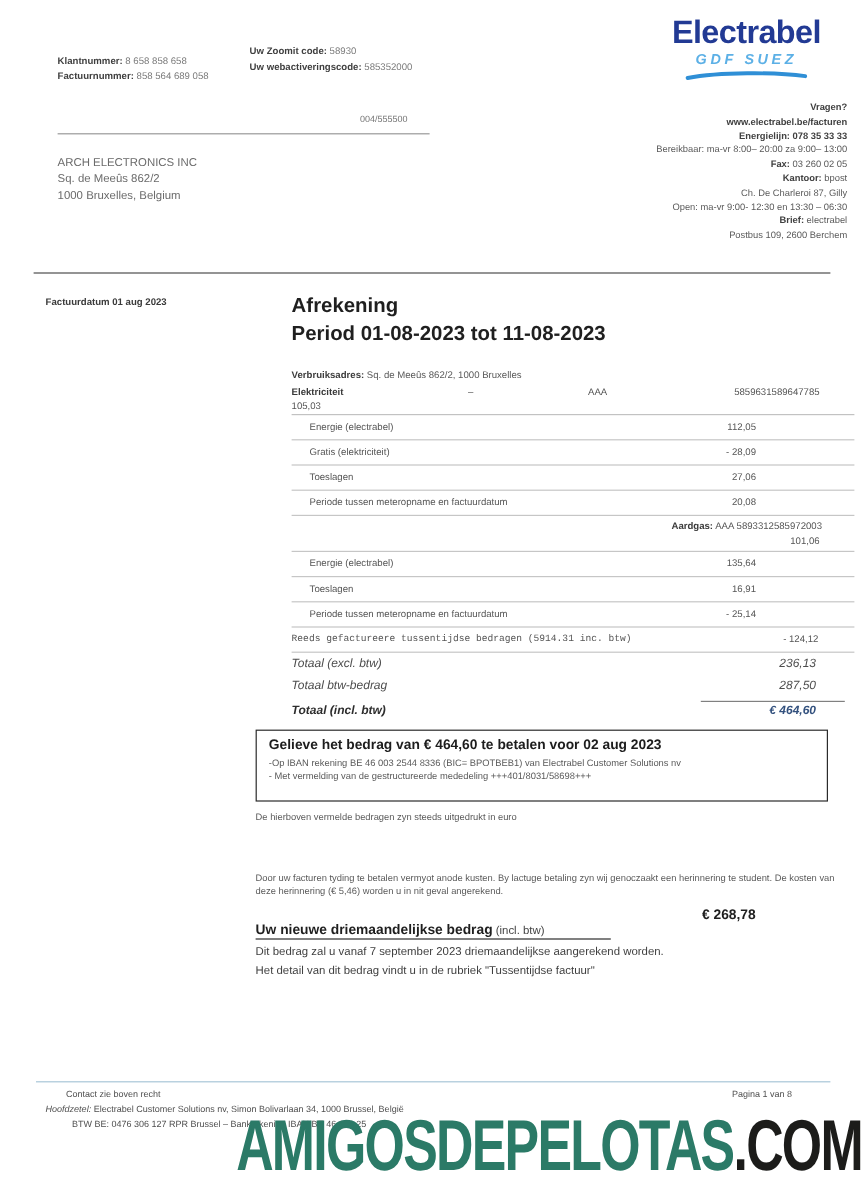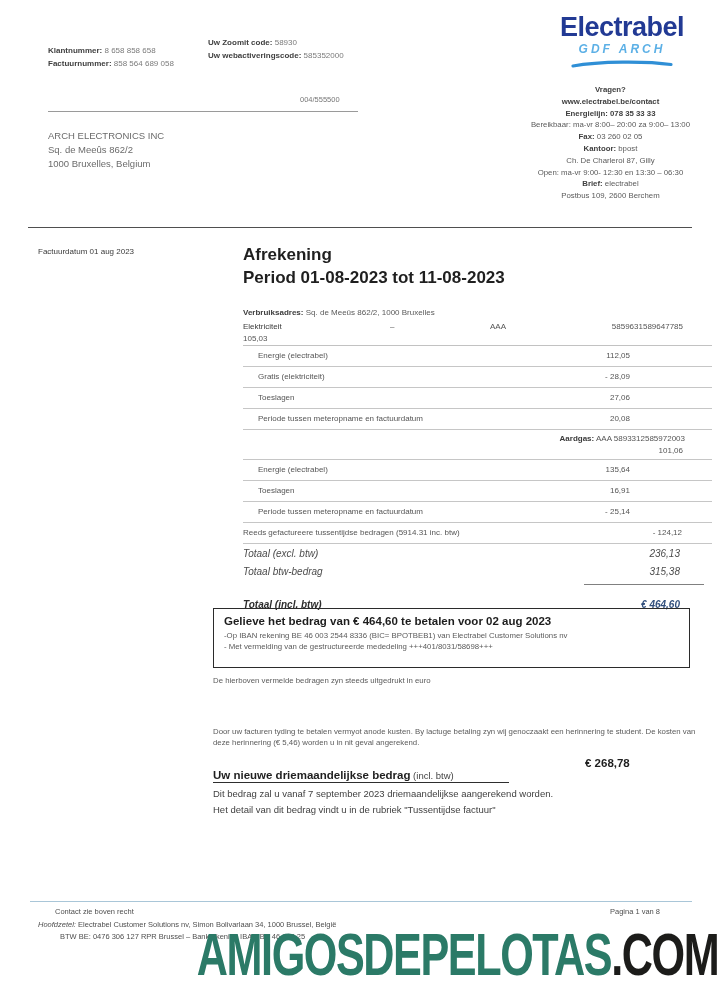--- a/index.html
+++ b/index.html
@@ -19,55 +19,55 @@
   .logo { position:absolute; right:18px; top:12px; width:160px; text-align:center; }
   .logo-name { font-size:27px; font-weight:bold; color:#223a94; letter-spacing:-0.5px; line-height:30px; }
   .logo-sub { font-size:12px; font-weight:bold; font-style:italic; color:#5cb0e6; letter-spacing:3px; margin-top:0px; }
   .logo-swoosh { margin-top:-1px; }
 
   .mail-ref { position:absolute; left:300px; top:95px; font-size:7.5px; color:#777; }
   .fold-line { position:absolute; left:48px; top:111px; width:310px; border-top:1px solid #9a9a9a; }
 
   .recipient { position:absolute; left:48px; top:129px; font-size:9.5px; line-height:14px; color:#6b6b6b; }
 
-  .contact { position:absolute; right:30px; top:84px; text-align:center; font-size:7.8px; line-height:11.8px; color:#5a5a5a; }
+  .contact { position:absolute; right:14px; top:84px; text-align:right; font-size:7.8px; line-height:11.8px; color:#5a5a5a; }
   .contact strong { color:#404040; }
   .contact .link { cursor:pointer; }
 
   .top-divider { position:absolute; left:28px; top:227px; width:664px; border-top:1.4px solid #4f4f4f; }
 
   
-  .factuurdatum { position:absolute; left:38px; top:247px; font-size:8px; font-weight:normal; color:#3a3a3a; }
+  .factuurdatum { position:absolute; left:38px; top:247px; font-size:8px; font-weight:bold; color:#3a3a3a; }
   .title { position:absolute; left:243px; top:243px; font-size:17px; font-weight:bold; color:#1f1f1f; line-height:23px; }
 
   .verbruik { position:absolute; left:243px; top:308px; font-size:8px; color:#5a5a5a; }
   .verbruik strong { color:#3c3c3c; }
 
   .table { position:absolute; left:243px; top:322px; width:469px; font-size:8px; color:#555; }
   .t-head { position:relative; height:24px; border-bottom:1px solid #c2c2c2; }
-  .t-head .nm { position:absolute; left:0; top:0; font-weight:normal; color:#3a3a3a;text-align:right; }
+  .t-head .nm { position:absolute; left:0; top:0; font-weight:bold; color:#3a3a3a;text-align:right; }
   .t-head .dash { position:absolute; left:147px; top:0; }
   .t-head .code { position:absolute; left:247px; top:0; }
   .t-head .meter { position:absolute; right:29px; top:0; }
   .t-head .amt { position:absolute; left:0; top:12px; }
   .t-row { position:relative; height:21px; border-bottom:1px solid #c6c6c6; }
   .t-row .t-label { position:absolute; left:15px; top:5px; }
   .t-row .t-val { position:absolute; right:82px; top:5px; }
-  .t-row.outer .t-label { left:0; }
+  .t-row.outer .t-label { left:0;font-family:Liberation Mono, monospace; }
   .t-row.outer .t-val { right:30px; }
   .gas-block { position:relative; height:30px; border-bottom:1px solid #c6c6c6; }
   .gas-block .gas-line { position:absolute; right:27px; top:4px; }
   .gas-block .gas-line strong { color:#3a3a3a; }
   .gas-block .gas-amt { position:absolute; right:29px; top:16px; }
 
   .totals { position:absolute; left:243px; top:548px; width:469px; font-size:10px; color:#4c4c4c;font-style:italic; }
   .tot-row { position:relative; height:18px; }
   .tot-row .t-val { position:absolute; right:32px; top:0; }
   .tot-sep { position:absolute; right:8px; top:36px; width:120px; border-top:1px solid #808080; }
-  .tot-row.final { font-weight:bold; color:#2e2e2e; margin-top:15px; }
+  .tot-row.final { font-weight:bold; color:#2e2e2e; margin-top:3px; }
   .tot-row.final .t-val { color:#33517e; }
 
   
   .paybox { position:absolute; left:213px; top:608px; width:477px; height:60px;
     border:1.6px solid #2b2b2b; padding:6px 10px; }
   .paybox .headline { font-size:11.5px; font-weight:bold; color:#1d1d1d; margin-bottom:3px; }
   .paybox .pline { font-size:7.8px; color:#5a5a5a; line-height:11px; }
 
   .note1 { position:absolute; left:213px; top:676px; font-size:7.8px; color:#5a5a5a; }
   .note2 { position:absolute; left:213px; top:696px; width:494px; font-size:7.8px; color:#5a5a5a; line-height:11px;margin-top:30px; }
@@ -105,40 +105,40 @@
     <div><strong>Factuurnummer:</strong><span> 858 564 689 058</span></div>
   </div>
 
   <div class="codes-block">
     <div><strong>Uw Zoomit code:</strong><span> 58930</span></div>
     <div><strong>Uw webactiveringscode:</strong><span> 585352000</span></div>
   </div>
 
   <div class="logo">
     <div class="logo-name">Electrabel</div>
-    <div class="logo-sub">GDF ARCH</div>
+    <div class="logo-sub">GDF SUEZ</div>
     <div class="logo-swoosh">
       <svg width="110" height="9" viewBox="0 0 110 9">
           <path d="M6 6 C 32 1, 80 1, 104 4.5" stroke="#2f8fd6" stroke-width="3.2" fill="none" stroke-linecap="round"></path>
         </svg>
     </div>
   </div>
 
   <div class="mail-ref">004/555500</div>
   <div class="fold-line"></div>
 
   <div class="recipient">
     <div>ARCH ELECTRONICS INC</div>
     <div>Sq. de Meeûs 862/2</div>
     <div>1000 Bruxelles, Belgium</div>
   </div>
 
   <div class="contact">
     <div><strong>Vragen?</strong><span></span></div>
-    <div class="link"><strong>www.electrabel.be/contact</strong><span></span></div>
+    <div class="link"><strong>www.electrabel.be/facturen</strong><span></span></div>
     <div><strong>Energielijn: 078 35 33 33</strong><span></span></div>
     <div><strong></strong><span>Bereikbaar: ma-vr 8:00– 20:00 za 9:00– 13:00</span></div>
     <div><strong>Fax:</strong><span> 03 260 02 05</span></div>
     <div><strong>Kantoor:</strong><span> bpost</span></div>
     <div><strong></strong><span>Ch. De Charleroi 87, Gilly</span></div>
     <div><strong></strong><span>Open: ma-vr 9:00- 12:30 en 13:30 – 06:30</span></div>
     <div><strong>Brief:</strong><span> electrabel</span></div>
     <div><strong></strong><span>Postbus 109, 2600 Berchem</span></div>
   </div>
 
@@ -195,21 +195,21 @@
         <span class="t-val">- 25,14</span>
       </div>
     <div class="t-row outer">
         <span class="t-label">Reeds gefactureere tussentijdse bedragen (5914.31 inc. btw)</span>
         <span class="t-val">- 124,12</span>
       </div>
   </div>
 
   <div class="totals">
     <div class="tot-row"><span>Totaal (excl. btw)</span><span class="t-val">236,13</span></div>
-    <div class="tot-row"><span>Totaal btw-bedrag</span><span class="t-val">315,38</span></div>
+    <div class="tot-row"><span>Totaal btw-bedrag</span><span class="t-val">287,50</span></div>
     <div class="tot-sep"></div>
     <div class="tot-row final"><span>Totaal (incl. btw)</span><span class="t-val">€ 464,60</span></div>
   </div>
 
   <div class="paybox">
     <div class="headline">Gelieve het bedrag van € 464,60 te betalen voor 02 aug 2023</div>
     <div class="pline">-Op IBAN rekening BE 46 003 2544 8336 (BIC= BPOTBEB1) van Electrabel Customer Solutions  nv</div>
     <div class="pline">- Met vermelding van de gestructureerde mededeling  +++401/8031/58698+++</div>
   </div>
 

